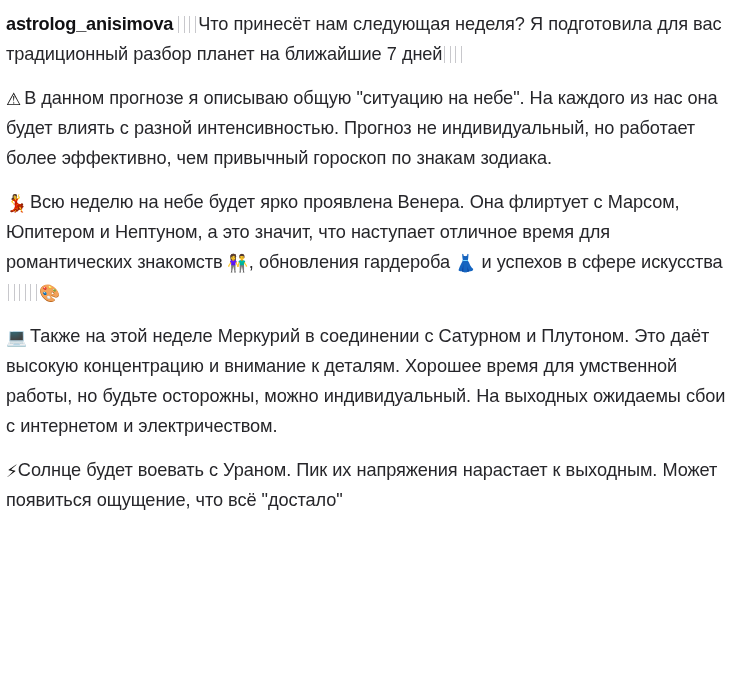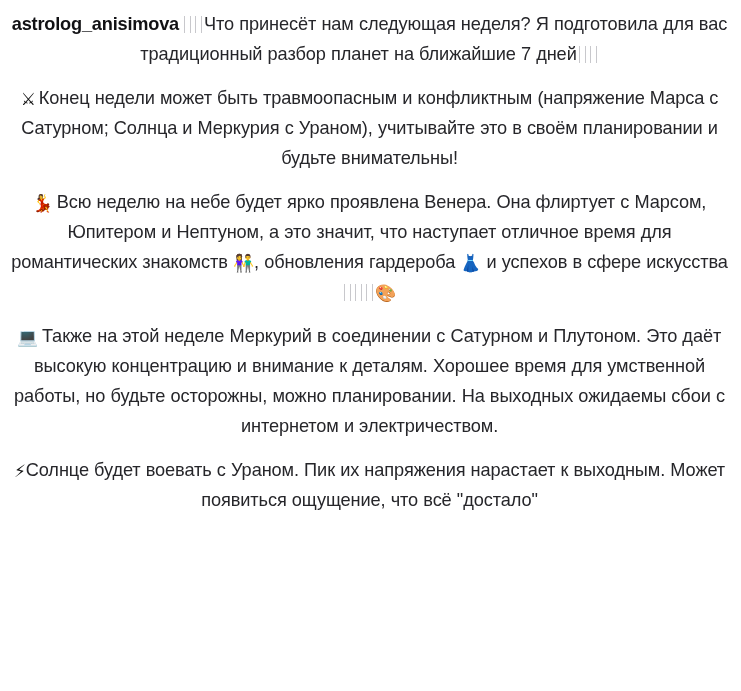--- a/index.html
+++ b/index.html
@@ -19,21 +19,21 @@
     padding: 9px 8px 0 6px;
     box-sizing: border-box;
   }
   .para {
     font-size: 18.2px;
     line-height: 30px;
     color: #26262a;
     margin: 0 0 14px 0;
     letter-spacing: -0.1px;
     word-spacing: 0.2px;
-    text-align: center;
+    text-align: left;
   }
   .para:last-child { margin-bottom: 0; }
   .username {
     font-weight: bold;
     color: #111114;
     letter-spacing: -0.2px;
   }
   .emoji {
     font-family: "DejaVu Sans", sans-serif;
     font-size: 17px;
@@ -61,23 +61,23 @@
   .tofu-group { display: inline-block; white-space: nowrap; }
   .sp { display: inline-block; width: 3px; }
 </style>
 </head>
 <body>
 
 <div class="caption">
 
   <p class="para"><span class="username">astrolog_anisimova</span><span class="sp"></span><span class="tofu-group"><span class="tofu"></span><span class="tofu"></span></span><span>Что принесёт нам следующая неделя? Я подготовила для вас традиционный разбор планет на ближайшие 7 дней</span><span class="tofu-group"><span class="tofu"></span><span class="tofu"></span></span></p>
 
+  <p class="para"><span class="emoji lead">⚠</span><span>В данном прогнозе я описываю общую "ситуацию на небе". На каждого из нас она будет влиять с разной интенсивностью. Прогноз не индивидуальный, но работает более эффективно, чем привычный гороскоп по знакам зодиака.</span></p>
 
 
-  <p class="para"><span class="emoji lead">⚔</span><span>Конец недели может быть травмоопасным и конфликтным (напряжение Марса с Сатурном; Солнца и Меркурия с Ураном), учитывайте это в своём планировании и будьте внимательны!</span></p>
 
   <p class="para"><span class="emoji lead">💃</span><span>Всю неделю на небе будет ярко проявлена Венера. Она флиртует с Марсом, Юпитером и Нептуном, а это значит, что наступает отличное время для романтических знакомств </span><span class="emoji">👫</span><span>, обновления гардероба </span><span class="emoji">👗</span><span> и успехов в сфере искусства </span><span class="tofu-group"><span class="tofu"></span><span class="tofu"></span><span class="tofu"></span></span><span class="emoji">🎨</span></p>
 
-  <p class="para"><span class="emoji lead">💻</span><span>Также на этой неделе Меркурий в соединении с Сатурном и Плутоном. Это даёт высокую концентрацию и внимание к деталям. Хорошее время для умственной работы, но будьте осторожны, можно планировании. На выходных ожидаемы сбои с интернетом и электричеством.</span></p>
+  <p class="para"><span class="emoji lead">💻</span><span>Также на этой неделе Меркурий в соединении с Сатурном и Плутоном. Это даёт высокую концентрацию и внимание к деталям. Хорошее время для умственной работы, но будьте осторожны, можно индивидуальный. На выходных ожидаемы сбои с интернетом и электричеством.</span></p>
 
   <p class="para"><span class="emoji lead-tight">⚡</span><span>Солнце будет воевать с Ураном. Пик их напряжения нарастает к выходным. Может появиться ощущение, что всё "достало" </span></p>
 
 </div>
 
 </body></html>

